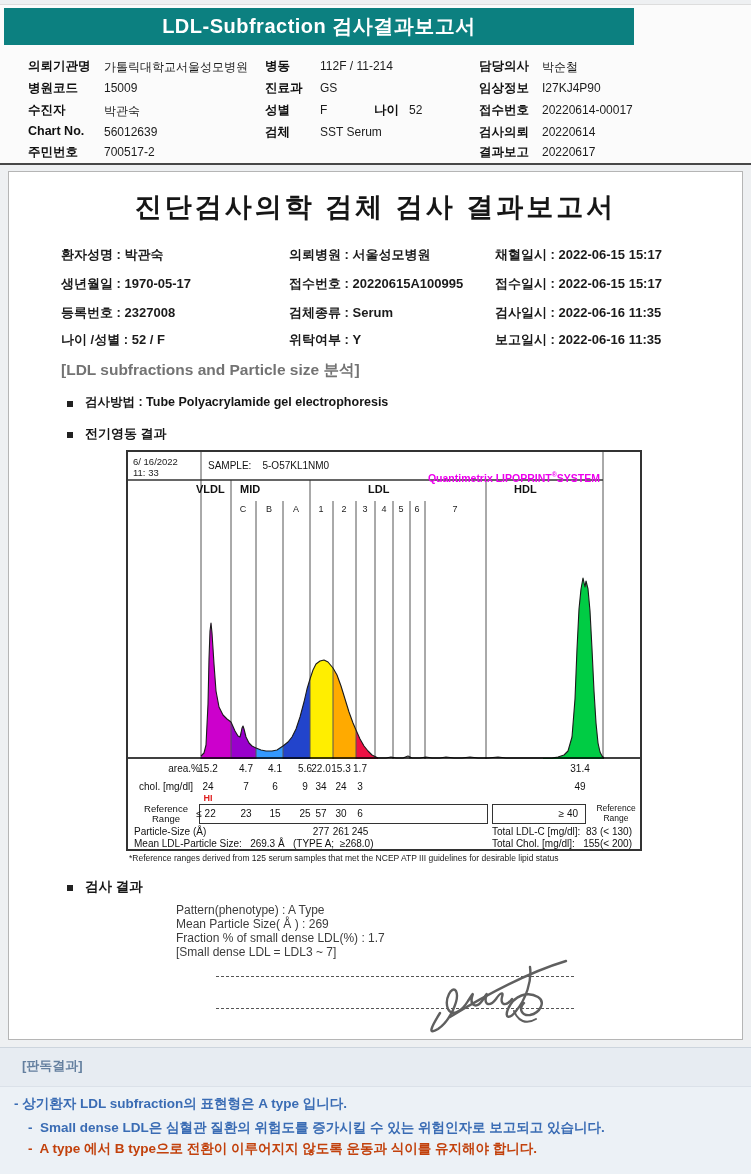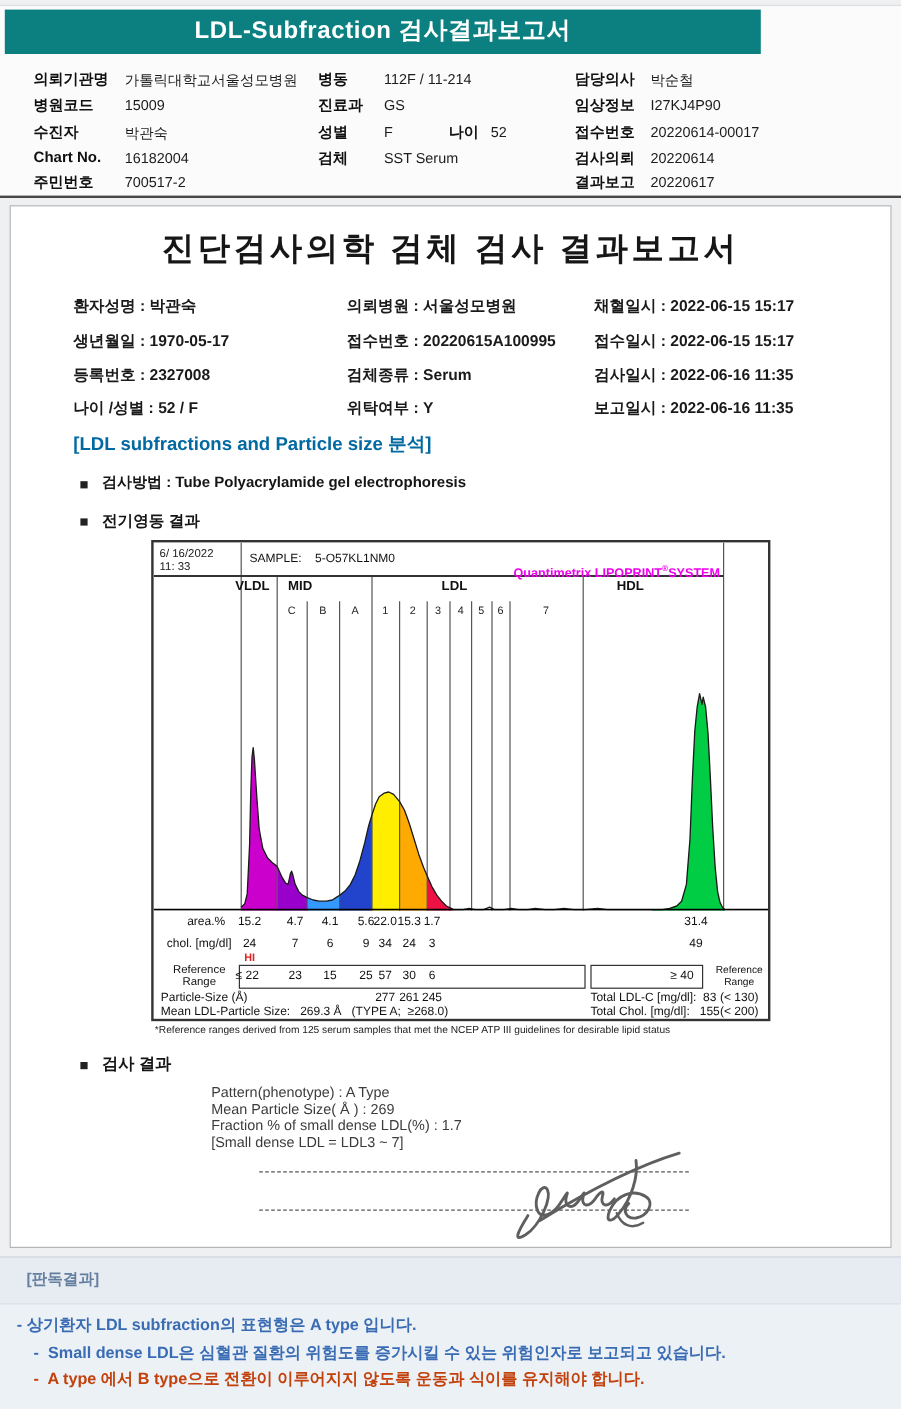--- a/index.html
+++ b/index.html
@@ -14,21 +14,21 @@
   .top-panel{left:0;top:4px;width:751px;height:160px;background:#fbfbfb;border-top:1px solid #ddd;}
   .title-bar{left:4px;top:8px;width:630px;height:37px;background:#0c8080;}
   .title-bar .t{width:100%;text-align:center;line-height:37px;color:#fff;font-size:20px;font-weight:bold;letter-spacing:.5px;}
   .plabel{font-size:12.5px;font-weight:bold;color:#101010;white-space:pre;}
   .pvalue{font-size:12px;color:#1c1c1c;white-space:pre;}
   .sep-line{left:0;top:163px;width:751px;height:2px;background:#474747;}
   
   .sheet{left:8px;top:171px;width:735px;height:869px;background:#ffffff;border:1px solid #b5b5b5;box-sizing:border-box;}
   .rtitle{left:0;top:17px;width:733px;text-align:center;font-size:27px;font-weight:bold;letter-spacing:3px;color:#161616;}
   .rinfo{font-size:13px;font-weight:bold;color:#1a1a1a;white-space:pre;}
-  .stitle{font-size:15.5px;font-weight:bold;color:#0369a1;}
+  .stitle{font-size:15.5px;font-weight:bold;color:#737373;}
   .bullet-sq{width:6px;height:6px;background:#222;}
   .btext{font-size:12.5px;font-weight:bold;color:#151515;white-space:pre;}
   
   .chartbox{left:117px;top:278px;width:512px;height:397px;border:2px solid #333;box-sizing:content-box;background:#fff;}
   .cdate{font-size:9.5px;color:#222;line-height:11px;white-space:pre;}
   .csample{font-size:10px;color:#111;white-space:pre;}
   .cbrand{font-size:10.5px;font-weight:bold;white-space:pre;}
   .cgroup{font-size:11px;font-weight:bold;color:#111;text-align:left;}
   .cband{font-size:9px;color:#222;text-align:center;}
   .cv{width:40px;text-align:center;font-size:10px;color:#111;white-space:pre;}
@@ -53,21 +53,21 @@
   <div class="t">LDL-Subfraction 검사결과보고서</div>
 </div>
 
 <div class="abs plabel" style="left:28px;top:58px;">의뢰기관명</div>
 <div class="abs pvalue" style="left:104px;top:59px;">가톨릭대학교서울성모병원</div>
 <div class="abs plabel" style="left:28px;top:80px;">병원코드</div>
 <div class="abs pvalue" style="left:104px;top:81px;">15009</div>
 <div class="abs plabel" style="left:28px;top:102px;">수진자</div>
 <div class="abs pvalue" style="left:104px;top:103px;">박관숙</div>
 <div class="abs plabel" style="left:28px;top:124px;">Chart No.</div>
-<div class="abs pvalue" style="left:104px;top:125px;">16182004</div>
+<div class="abs pvalue" style="left:104px;top:125px;">56012639</div>
 <div class="abs plabel" style="left:28px;top:144px;">주민번호</div>
 <div class="abs pvalue" style="left:104px;top:145px;">700517-2</div>
 
 <div class="abs plabel" style="left:265px;top:58px;">병동</div>
 <div class="abs pvalue" style="left:320px;top:59px;">112F / 11-214</div>
 <div class="abs plabel" style="left:265px;top:80px;">진료과</div>
 <div class="abs pvalue" style="left:320px;top:81px;">GS</div>
 <div class="abs plabel" style="left:265px;top:102px;">성별</div>
 <div class="abs pvalue" style="left:320px;top:103px;">F</div>
 <div class="abs plabel" style="left:374px;top:102px;">나이</div>
@@ -165,21 +165,21 @@
     <div class="abs cband" style="left:131px;top:52px;width:20px;">B</div>
     <div class="abs cband" style="left:158px;top:52px;width:20px;">A</div>
     <div class="abs cband" style="left:183px;top:52px;width:20px;">1</div>
     <div class="abs cband" style="left:206px;top:52px;width:20px;">2</div>
     <div class="abs cband" style="left:227px;top:52px;width:20px;">3</div>
     <div class="abs cband" style="left:246px;top:52px;width:20px;">4</div>
     <div class="abs cband" style="left:263px;top:52px;width:20px;">5</div>
     <div class="abs cband" style="left:279px;top:52px;width:20px;">6</div>
     <div class="abs cband" style="left:317px;top:52px;width:20px;">7</div>
 
-    <div class="abs clab" style="left:28px;top:311px;width:56px;text-align:left;">area.%</div>
+    <div class="abs clab" style="left:16px;top:311px;width:56px;text-align:right;">area.%</div>
     <div class="abs cv" style="left:60px;top:311px;">15.2</div>
     <div class="abs cv" style="left:98px;top:311px;">4.7</div>
     <div class="abs cv" style="left:127px;top:311px;">4.1</div>
     <div class="abs cv" style="left:157px;top:311px;">5.6</div>
     <div class="abs cv" style="left:173px;top:311px;">22.0</div>
     <div class="abs cv" style="left:193px;top:311px;">15.3</div>
     <div class="abs cv" style="left:212px;top:311px;">1.7</div>
     <div class="abs cv" style="left:432px;top:311px;">31.4</div>
 
     <div class="abs clab" style="left:4px;top:329px;width:68px;text-align:center;">chol. [mg/dl]</div>

